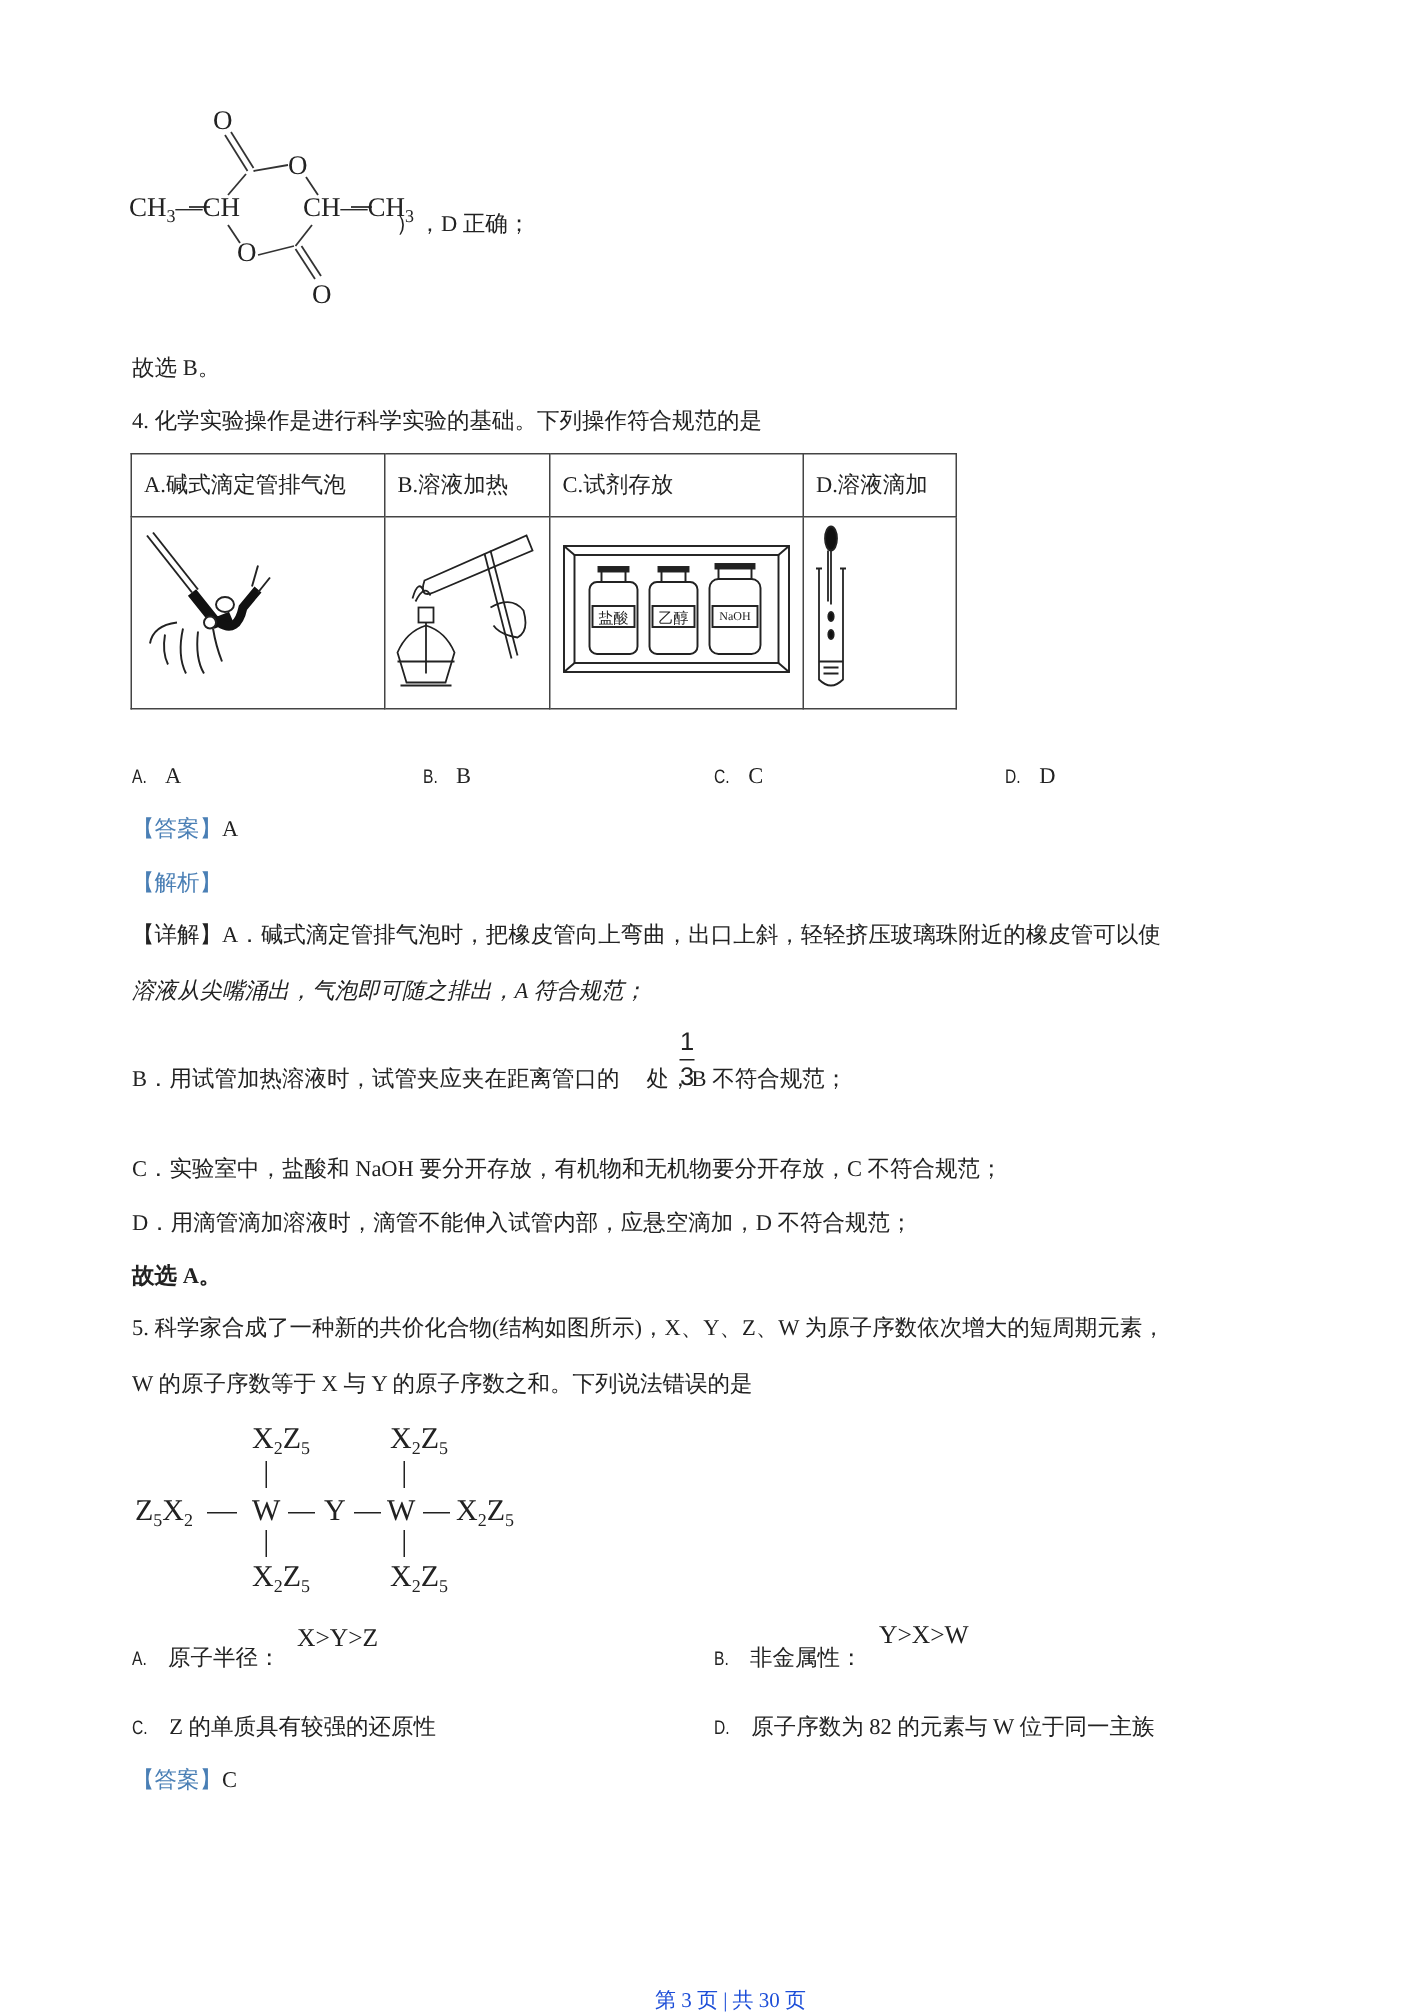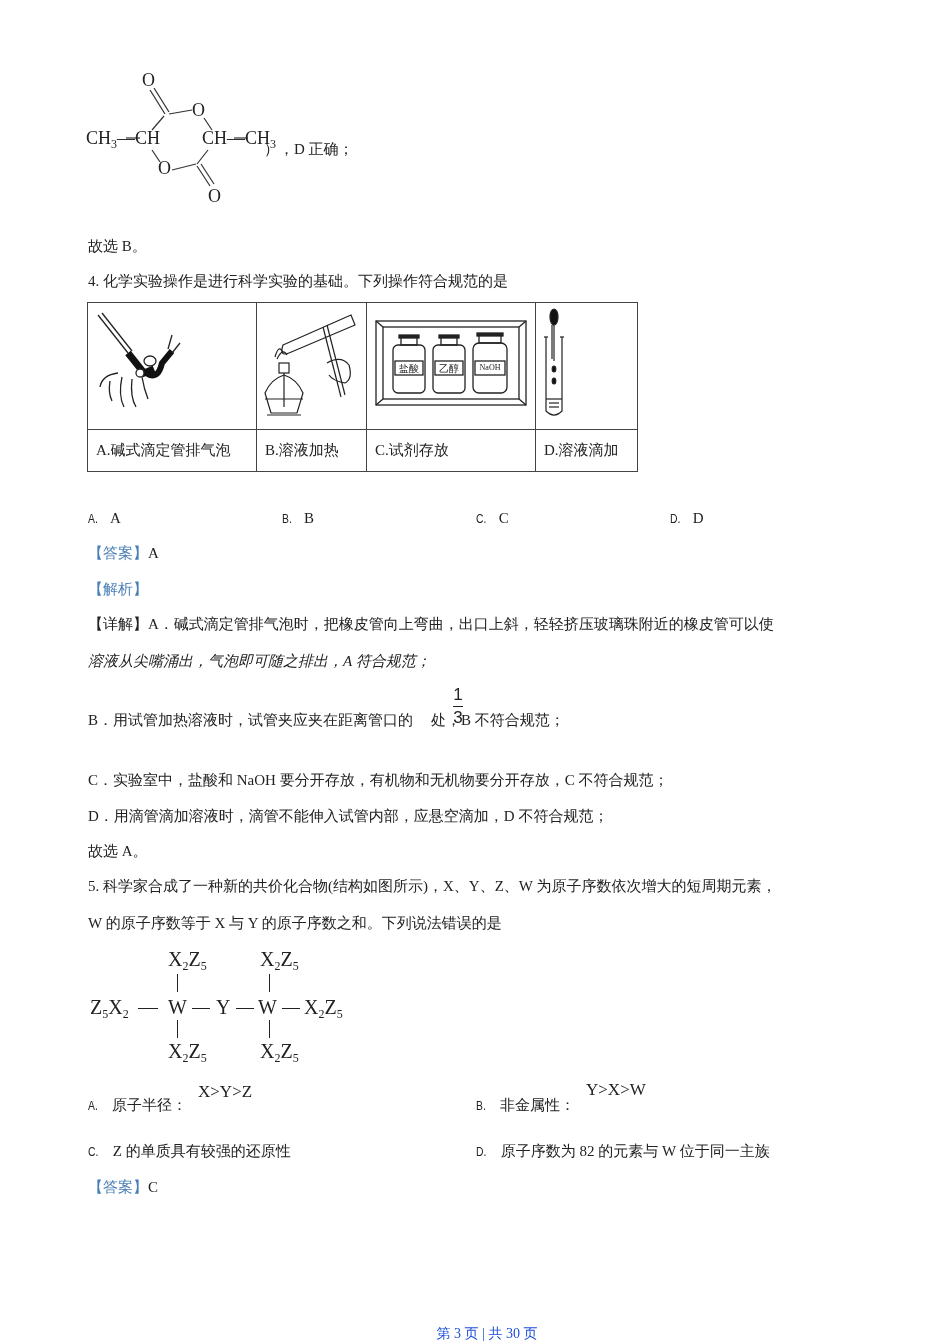--- a/index.html
+++ b/index.html
@@ -63,20 +63,26 @@
 </div>
 <span class="abs" style="left:264px; top:140px; font-size:15px;text-align:right;">），D 正确；</span>
 
 <div class="line" style="top:236px;">故选 B。</div>
 
 <div class="line" style="top:271px;">4. 化学实验操作是进行科学实验的基础。下列操作符合规范的是</div>
 
 <table class="ops">
   <tbody>
       <tr>
+    <td class="cap">A.碱式滴定管排气泡</td>
+    <td class="cap">B.溶液加热</td>
+    <td class="cap">C.试剂存放</td>
+    <td class="cap">D.溶液滴加</td>
+  </tr>
+  <tr>
     <td class="img" style="width:168px;">
       <svg width="168" height="122" viewBox="0 0 168 122">
         <g stroke="#222" stroke-width="1.3" fill="none">
           <line x1="10" y1="12" x2="40" y2="50"></line>
           <line x1="14" y1="10" x2="44" y2="48"></line>
           <path d="M40 50 L56 70 L66 66" stroke-width="7" stroke="#111"></path>
           <path d="M58 70 Q70 78 74 60 L84 48" stroke-width="6" stroke="#111"></path>
           <line x1="80" y1="46" x2="84" y2="32"></line>
           <line x1="84" y1="50" x2="92" y2="40"></line>
           <ellipse cx="62" cy="58" rx="6" ry="5" fill="#fff"></ellipse>
@@ -141,26 +147,20 @@
           <line x1="24" y1="34" x2="28" y2="34"></line>
           <ellipse cx="18" cy="66" rx="1.8" ry="3" fill="#111"></ellipse>
           <ellipse cx="18" cy="78" rx="1.8" ry="3" fill="#111"></ellipse>
           <line x1="10" y1="96" x2="26" y2="96"></line>
           <line x1="13" y1="100" x2="23" y2="100"></line>
           <line x1="13" y1="104" x2="23" y2="104"></line>
         </g>
       </svg>
     </td>
   </tr>
-  <tr>
-    <td class="cap">A.碱式滴定管排气泡</td>
-    <td class="cap">B.溶液加热</td>
-    <td class="cap">C.试剂存放</td>
-    <td class="cap">D.溶液滴加</td>
-  </tr>
 </tbody>
   </table>
 
 <div class="abs" style="left:88px; top:510px;">
   <span class="opt-letter">A.</span>
   <span style="margin-left:6px;">A</span>
 </div>
 <div class="abs" style="left:282px; top:510px;">
   <span class="opt-letter">B.</span>
   <span style="margin-left:6px;">B</span>
@@ -190,21 +190,21 @@
   <span>B．用试管加热溶液时，试管夹应夹在距离管口的</span><span style="display:inline-block; width:18px;"></span><span>处，B 不符合规范；</span>
 </div>
 <div class="frac" style="left:449px; top:686px; width:18px;">
   <div>1</div>
   <div class="bar"></div>
   <div>3</div>
 </div>
 
 <div class="line" style="top:770px;">C．实验室中，盐酸和 NaOH 要分开存放，有机物和无机物要分开存放，C 不符合规范；</div>
 <div class="line" style="top:806px;">D．用滴管滴加溶液时，滴管不能伸入试管内部，应悬空滴加，D 不符合规范；</div>
-<div class="line" style="top:841px;">故选 A。</div>
+<div class="line" style="top:841px;font-weight:bold;">故选 A。</div>
 
 <div class="line" style="top:876px;">5. 科学家合成了一种新的共价化合物(结构如图所示)，X、Y、Z、W 为原子序数依次增大的短周期元素，</div>
 <div class="line" style="top:913px;">W 的原子序数等于 X 与 Y 的原子序数之和。下列说法错误的是</div>
 
 <div class="abs" style="left:88px; top:944px; width:280px; height:126px; font-family:'Liberation Serif','DejaVu Serif',serif; font-size:20px;">
   <span class="abs" style="left:80px; top:4px;">X<sub>2</sub>Z<sub>5</sub></span>
   <span class="abs" style="left:172px; top:4px;">X<sub>2</sub>Z<sub>5</sub></span>
   <span class="abs" style="left:89px; top:30px; width:1px; height:18px; background:#222;"></span>
   <span class="abs" style="left:181px; top:30px; width:1px; height:18px; background:#222;"></span>
   <span class="abs" style="left:2px; top:52px;">Z<sub>5</sub>X<sub>2</sub></span>

